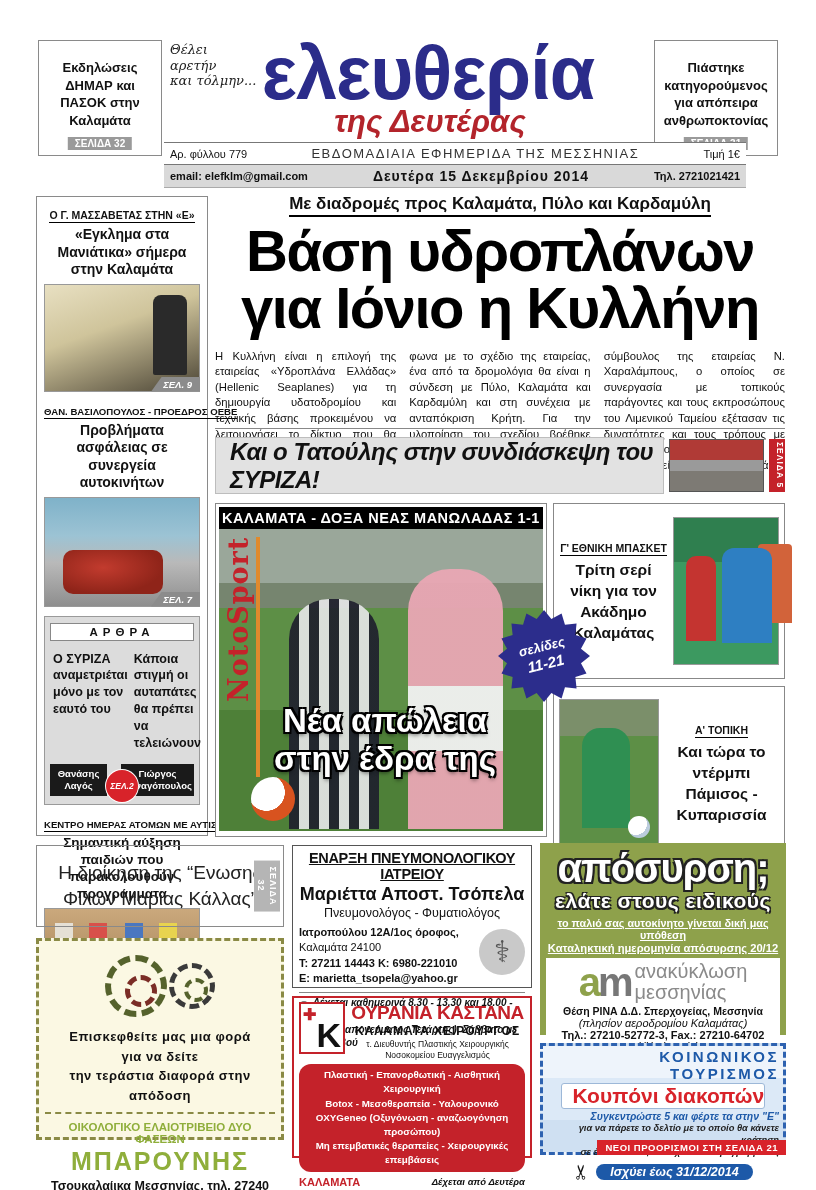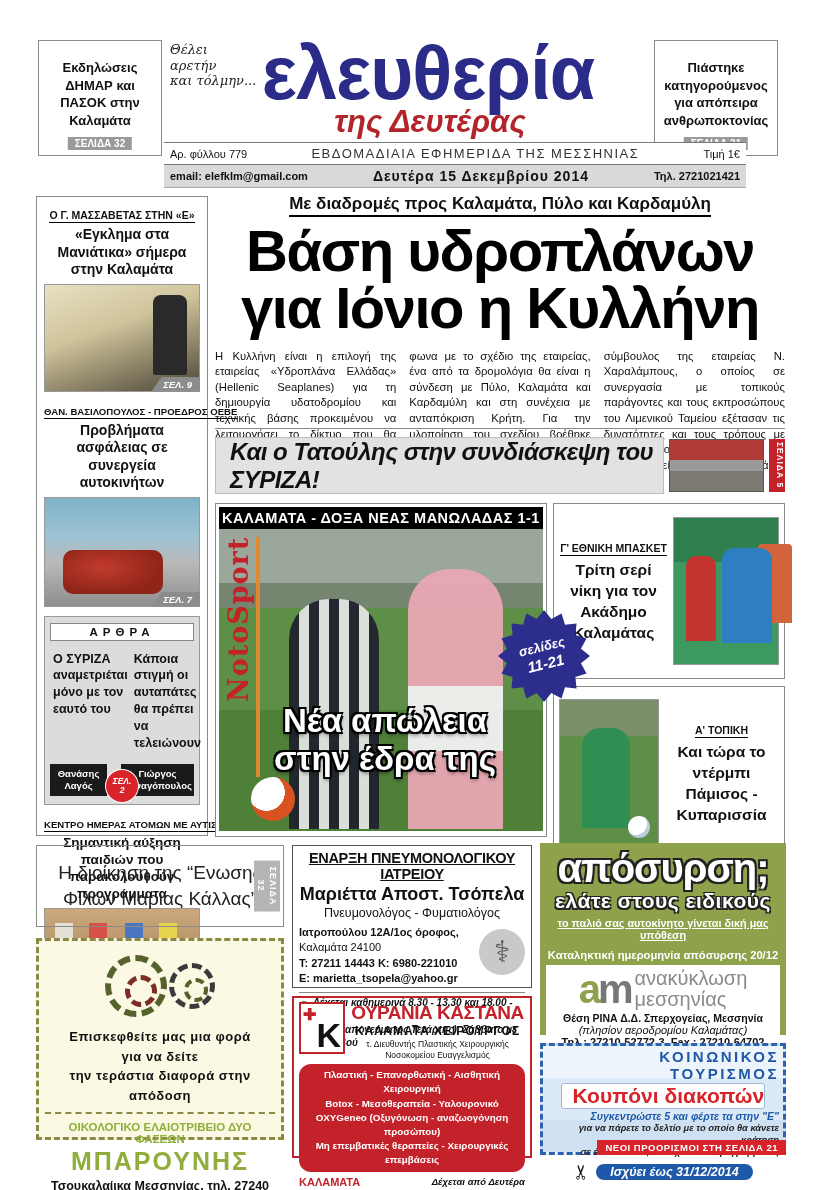--- a/index.html
+++ b/index.html
@@ -34,21 +34,21 @@
   .ph-gallery { height:100px; background:linear-gradient(180deg,#caa87c 0%,#b08d62 55%,#3c3047 100%); }
   .ph-gallery::after{ content:""; position:absolute; left:10px; top:14px; width:130px; height:34px;
       background:linear-gradient(90deg,#e5e0d5 0 18px,transparent 18px 34px,#d8504a 34px 52px,transparent 52px 70px,#4a77c0 70px 88px,transparent 88px 104px,#e8d34f 104px 122px,transparent 122px); }
   .arthra { background:#dcdcdc; border:1px solid #9a9a9a; padding:6px 5px 8px; position:relative; margin-bottom:9px; }
   .arthra-head { background:#fff; border:1px solid #888; text-align:center; font-size:11.5px; font-weight:bold; letter-spacing:5px; padding:2px 0; margin-bottom:8px; }
   .arthra-cols { display:flex; position:relative; }
   .arthra-col { flex:1; font-size:12.5px; font-weight:bold; line-height:1.35; padding:2px 3px 6px; }
   .arthra-div { width:2px; background:#555; }
   .arthra-authors { display:flex; gap:14px; margin-top:6px; }
   .author-badge { flex:1; background:#1a1a1a; color:#fff; font-size:9.5px; font-weight:bold; text-align:center; line-height:1.3; padding:4px 2px; }
-  .sel2-circle { position:absolute; left:50%; bottom:2px; transform:translateX(-50%); width:32px; height:32px; border-radius:50%; background:#d8232a; color:#fff; font-size:8.5px; font-weight:bold; font-style:italic; display:flex; flex-direction:column; align-items:center; justify-content:center; line-height:1.1; box-shadow:0 0 0 1px #fff; }
+  .sel2-circle { position:absolute; left:50%; bottom:2px; transform:translateX(-50%); width:32px; height:32px; border-radius:50%; background:#d8232a; color:#fff; font-size:8.5px; font-weight:bold; font-style:italic; display:flex; flex-direction:row; align-items:center; justify-content:center; line-height:1.1; box-shadow:0 0 0 1px #fff; }
 
   
   .lead { position:absolute; left:215px; top:194px; width:570px; text-align:center; }
   .lead-kicker { display:inline-block; font-size:17px; font-weight:bold; border-bottom:2px solid #000000; padding-bottom:1px; }
   .lead-headline { font-size:58px; font-weight:bold; line-height:0.98; letter-spacing:-1.5px; margin-top:6px; color:#000; }
   .lead-body { display:flex; gap:13px; margin-top:12px; text-align:justify; font-size:11.3px; line-height:1.38; color:#111; }
   .lead-col { flex:1; }
   .page-ref { font-weight:bold; font-size:10px; color:#555; white-space:nowrap; }
   .lead-rule { position:absolute; left:215px; top:428px; width:570px; border-top:1px solid #888; }
 
@@ -126,21 +126,21 @@
   .ka-city { color:#c4222a; font-size:11px; font-weight:bold; }
   .ka-line { font-size:8.3px; font-style:italic; line-height:1.45; }
   .ka-right { flex:1; text-align:right; font-size:9.5px; font-weight:bold; font-style:italic; line-height:1.35; }
 
   .recycle-ad { position:absolute; left:540px; top:843px; width:246px; height:192px; background:#8ea14b; text-align:center; padding:5px 6px; }
   .rc-big { color:#fff; font-size:40px; font-weight:bold; line-height:1; letter-spacing:-1px;
       text-shadow:2px 2px 0 #222,-2px -2px 0 #222,2px -2px 0 #222,-2px 2px 0 #222; }
   .rc-sub { color:#fff; font-size:21px; font-weight:bold; margin-top:1px; letter-spacing:0.5px;
       text-shadow:1.5px 1.5px 0 #222,-1.5px -1.5px 0 #222,1.5px -1.5px 0 #222,-1.5px 1.5px 0 #222; }
   .rc-line1 { color:#fff; font-size:10.8px; font-weight:bold; text-decoration:underline; margin-top:4px; }
-  .rc-line2 { color:#fff; font-size:11.2px; font-weight:bold; margin-top:8px; }
+  .rc-line2 { color:#fff; font-size:11.2px; font-weight:bold; margin-top:1px;text-decoration:underline; }
   .rc-box { background:#fff; margin-top:4px; padding:3px 2px 4px; }
   .rc-brandrow { display:flex; align-items:center; justify-content:center; gap:4px; }
   .rc-am { font-size:40px; font-weight:bold; line-height:0.9; letter-spacing:-3px; }
   .rc-am .a { color:#8ea14b; } .rc-am .m { color:#777; }
   .rc-brand { color:#8a8a8a; font-size:20px; line-height:1.05; text-align:left; }
   .rc-addr1 { font-size:10.5px; font-weight:bold; margin-top:2px; }
   .rc-addr2 { font-size:11px; font-style:italic; }
   .rc-addr3 { font-size:11px; font-weight:bold; }
   .rc-addr4 { font-size:8.6px; font-weight:bold; color:#333; }
 

